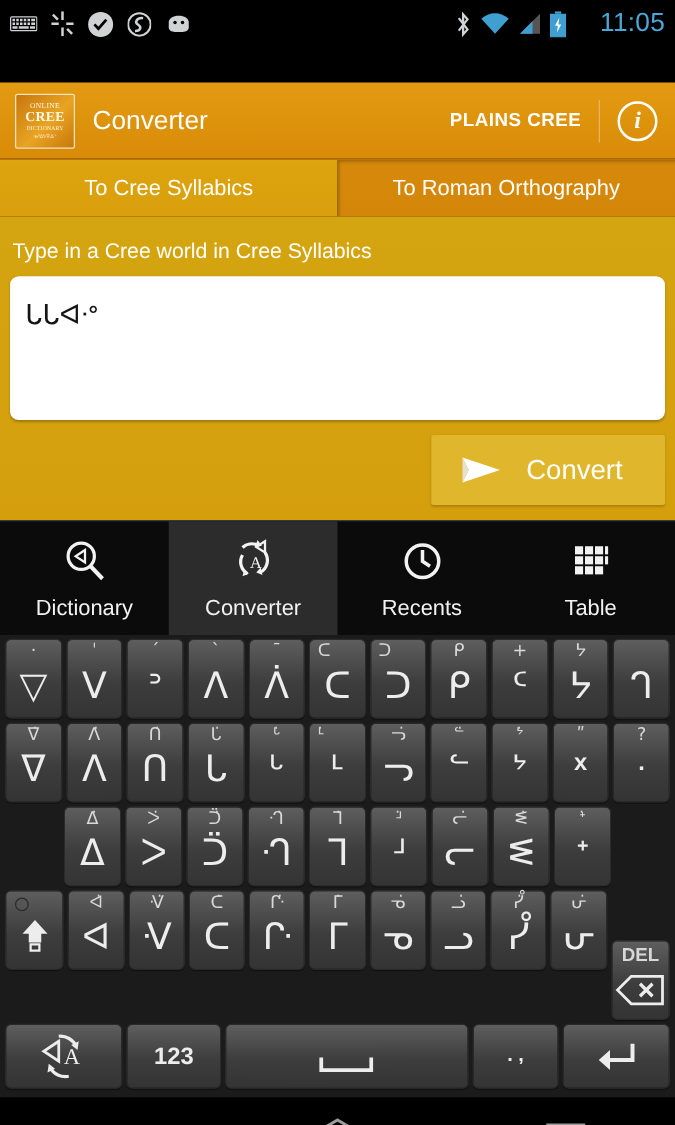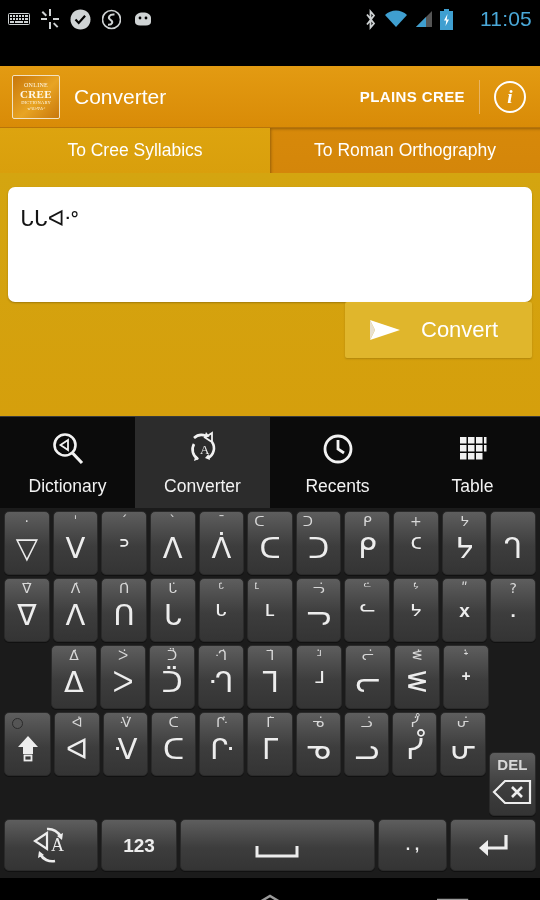--- a/index.html
+++ b/index.html
@@ -46,21 +46,21 @@
 
   
   #content{ height:243px; background:linear-gradient(#d4a510,#d59f0c);
             padding:14px 8px 0 8px; display:flex; flex-direction:column; }
   #prompt{ color:#fff; font-size:17px; margin:4px 0 10px 2px; }
   #inputbox{ height:115px; background:#fff; border-radius:7px;
              padding:19px 12px; font-size:22px; color:#141414;
              box-shadow:0 1px 2px rgba(0,0,0,.25);
              font-family:"DejaVu Sans", sans-serif; overflow:hidden; }
   #convertrow{ flex:1; display:flex; align-items:flex-start; justify-content:flex-end;
-               padding-top:0; }
+               padding-top:12px; }
   #convertbtn{ width:187px; height:56px; background:#e0b62c; border-radius:2px;
                display:flex; align-items:center; color:#fff; font-size:22px;
                box-shadow:0 1px 2px rgba(0,0,0,.18); }
   #convertbtn .send{ margin:0 20px 0 24px; }
   
   #bottomnav{ height:92px; background:#0b0b0b; display:flex;
               border-top:1px solid #3a3a3a; }
   .navitem{ flex:1; display:flex; flex-direction:column; align-items:center;
             justify-content:center; color:#f2f2f2; gap:6px; }
   .navitem.active{ background:#2c2c2c; }
@@ -179,20 +179,21 @@
   <div id="hdrdiv"></div>
   <div id="infobtn">i</div>
 </div>
 
 <div id="tabs">
   <div class="tab active">To Cree Syllabics</div>
   <div class="tab inactive">To Roman Orthography</div>
 </div>
 
 <div id="content">
+  <div id="prompt">Type in a Cree world in Cree Syllabics</div>
   <div id="inputbox" placeholder="">ᒐᒐᐊᐧᐤ</div>
   <div id="convertrow">
     <div id="convertbtn">
       <svg class="send" width="32" height="22" viewBox="0 0 32 22">
           <path d="M1 1 L31 11 L1 21 L6 11 Z" fill="#fff"></path>
           <path d="M1 1 L6 11 L1 21 Z" fill="#e8e0cf"></path>
         </svg>
       <span>Convert</span>
     </div>
   </div>

